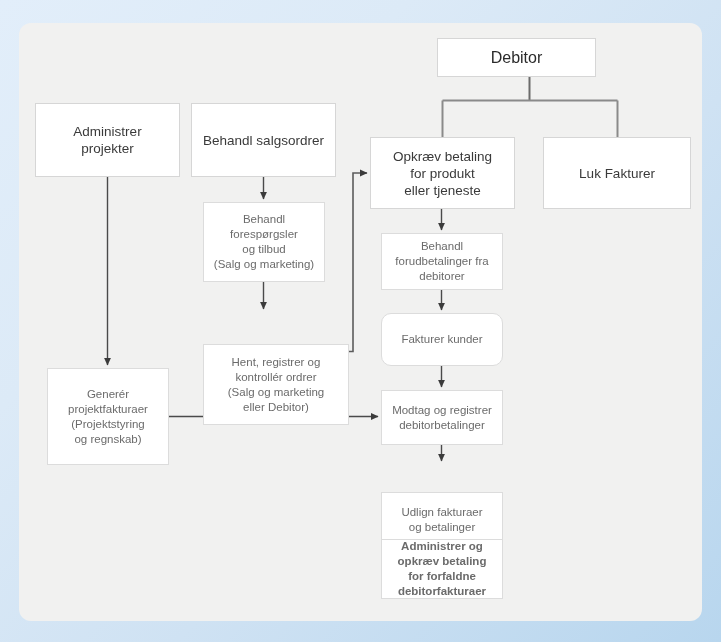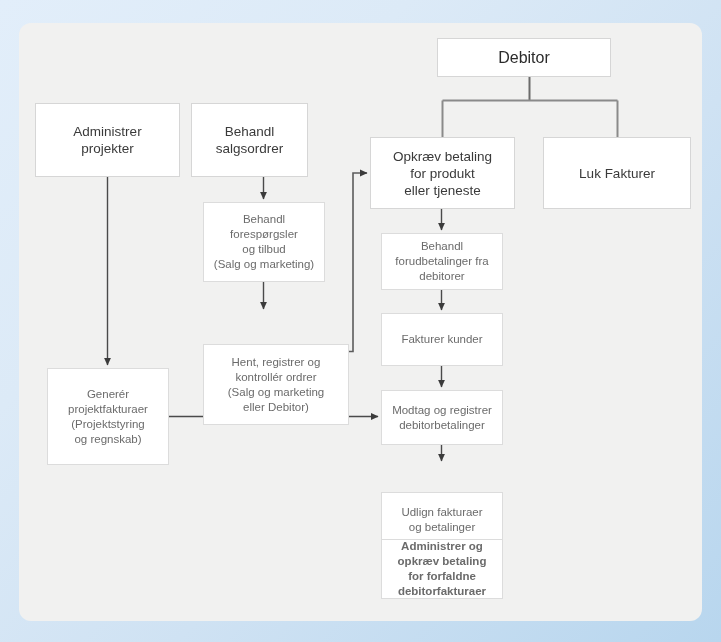--- a/index.html
+++ b/index.html
@@ -99,28 +99,28 @@
     <path d="M441.5,290 L441.5,310" stroke="#4a4a4a" stroke-width="1.4" fill="none" marker-end="url(#arrowDark)"></path>
 
     <path d="M441.5,366 L441.5,387" stroke="#4a4a4a" stroke-width="1.4" fill="none" marker-end="url(#arrowDark)"></path>
 
     <path d="M441.5,445 L441.5,461" stroke="#4a4a4a" stroke-width="1.4" fill="none" marker-end="url(#arrowDark)"></path>
 
     <path d="M441.5,519 L441.5,536" stroke="#4a4a4a" stroke-width="1.4" fill="none" marker-end="url(#arrowDark)"></path>
   </svg>
 
   <div id="nodes">
-      <div class="node primary title" style="left: 437px; top: 38px; width: 174px; height: 39px;">
+      <div class="node primary title" style="left: 437px; top: 38px; width: 159px; height: 39px;">
         <span class="node-label">Debitor</span>
       </div>
       <div class="node primary" style="left: 35px; top: 103px; width: 145px; height: 74px;">
         <span class="node-label">Administrer
 projekter</span>
       </div>
-      <div class="node primary" style="left: 191px; top: 103px; width: 117px; height: 74px;">
+      <div class="node primary" style="left: 191px; top: 103px; width: 145px; height: 74px;">
         <span class="node-label">Behandl salgsordrer</span>
       </div>
       <div class="node primary" style="left: 370px; top: 137px; width: 145px; height: 72px;">
         <span class="node-label">Opkræv betaling
 for produkt
 eller tjeneste</span>
       </div>
       <div class="node primary" style="left: 543px; top: 137px; width: 148px; height: 72px;">
         <span class="node-label">Luk Fakturer</span>
       </div>
@@ -134,21 +134,21 @@
         <span class="node-label">Behandl
 forudbetalinger fra
 debitorer</span>
       </div>
       <div class="node secondary" style="left: 203px; top: 312px; width: 146px; height: 81px; margin-top: 32px;">
         <span class="node-label">Hent, registrer og
 kontrollér ordrer
 (Salg og marketing
 eller Debitor)</span>
       </div>
-      <div class="node secondary" style="left: 381px; top: 313px; width: 122px; height: 53px;">
+      <div class="node secondary" style="left: 381px; top: 313px; width: 122px; height: 53px; border-radius: 10px;">
         <span class="node-label">Fakturer kunder</span>
       </div>
       <div class="node secondary" style="left: 47px; top: 368px; width: 122px; height: 97px;">
         <span class="node-label">Generér
 projektfakturaer
 (Projektstyring
 og regnskab)</span>
       </div>
       <div class="node secondary" style="left: 381px; top: 390px; width: 122px; height: 55px;">
         <span class="node-label">Modtag og registrer

